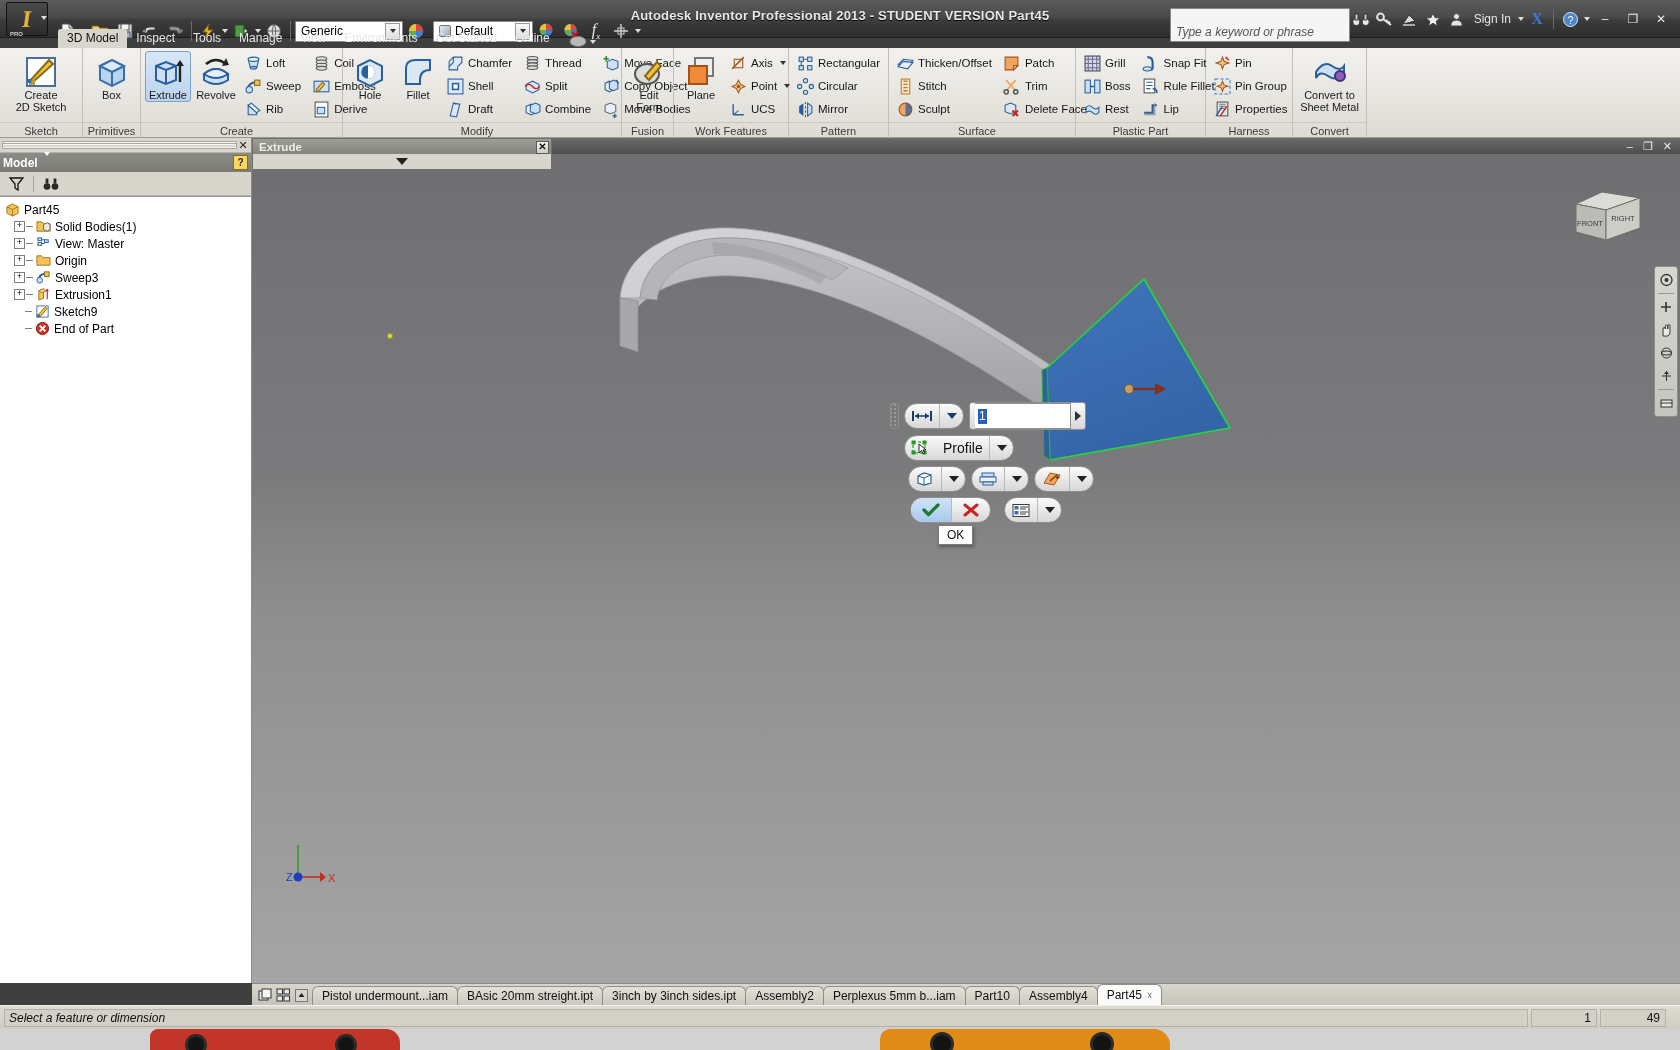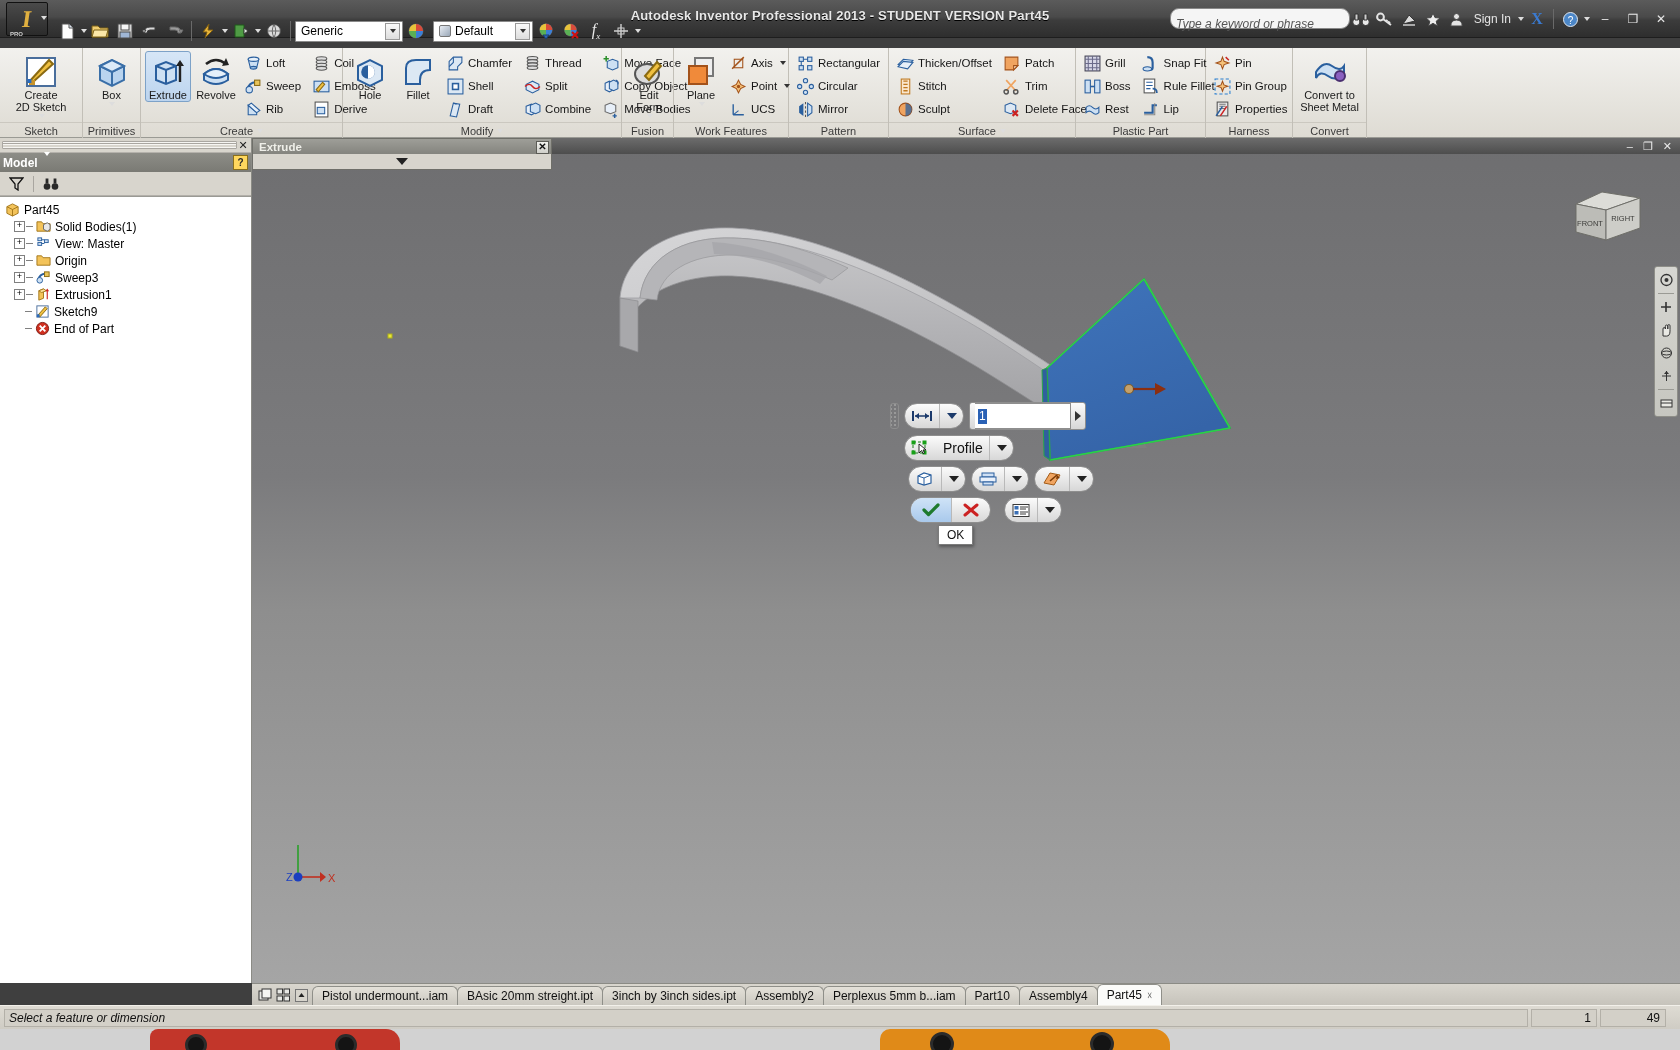--- a/index.html
+++ b/index.html
@@ -60,21 +60,21 @@
     border-radius:1px; cursor:pointer;
   }
   .combo .cv{ flex:1; white-space:nowrap; overflow:hidden; }
   .combo .cb{
     width:15px; height:17px; background:linear-gradient(180deg,#fafafa,#ddd);
     border:1px solid #9a9a9a; display:flex;align-items:center;justify-content:center;
   }
   .searchbox{
     position:absolute; right:330px; top:8px; width:180px; height:21px;
     background:#f5f5f5; border:1px solid #888; color:#555; font-style:italic;
-    font-size:12px; padding:8px 5px; border-radius:9px; cursor:text;
+    font-size:12px; padding:16px 5px; border-radius:1px; cursor:text;
   }
   .tb-right{
     position:absolute; right:0; top:6px; height:26px; display:flex; align-items:center; gap:2px;
     padding-right:6px;
   }
   .tb-right .ricon{ width:22px;height:22px; display:flex;align-items:center;justify-content:center; cursor:pointer;}
   .signin{ color:#e4e4e4; font-size:12px; padding:0 4px; cursor:pointer;}
   .wbtn{
     width:26px;height:18px; display:flex;align-items:center;justify-content:center;
     color:#e8e8e8; font-size:12px; cursor:pointer;
@@ -465,20 +465,36 @@
           <circle cx="8.5" cy="8.5" r="7" fill="#4c87c8" stroke="#dfe6ef"></circle>
           <text x="8.5" y="12.5" font-size="10" fill="#fff" text-anchor="middle" font-family="Liberation Sans">?</text>
         </svg>
     </div>
     <div class="caret-dn"></div>
     <div class="wbtn">–</div>
     <div class="wbtn">❐</div>
     <div class="wbtn">✕</div>
   </div>
 
+  <div class="ribbon-tabs" id="ribbon-tabs">
+      <div class="rtab active">3D Model</div>
+      <div class="rtab">Inspect</div>
+      <div class="rtab">Tools</div>
+      <div class="rtab">Manage</div>
+      <div class="rtab">View</div>
+      <div class="rtab">Environments</div>
+      <div class="rtab">Get Started</div>
+      <div class="rtab">Online</div>
+      <div class="rtab-bubble">
+        <svg width="18" height="13" viewBox="0 0 18 13">
+          <ellipse cx="9" cy="6.5" rx="8" ry="5" fill="#b9b9b9" stroke="#777"></ellipse>
+        </svg>
+        <span class="caret-dn"></span>
+      </div>
+    </div>
 
   <div class="ribbon" id="ribbon">
       <div class="rgroup" style="width: 83px;">
         <div class="rgroup-body">
           <div class="bigbtn" style="width: 76px;">
             <span class="ic">
               <svg width="32" height="32" viewBox="0 0 16 16">
                 <rect x="1" y="1" width="14" height="14" fill="#fff" stroke="#4a6e9c"></rect>
                 <path d="M2 13 L12 2 l2 2 L4 13z" fill="#f0c040" stroke="#8a6a12"></path>
                 <rect x="2" y="12" width="3" height="2.5" fill="#c9942a"></rect>

